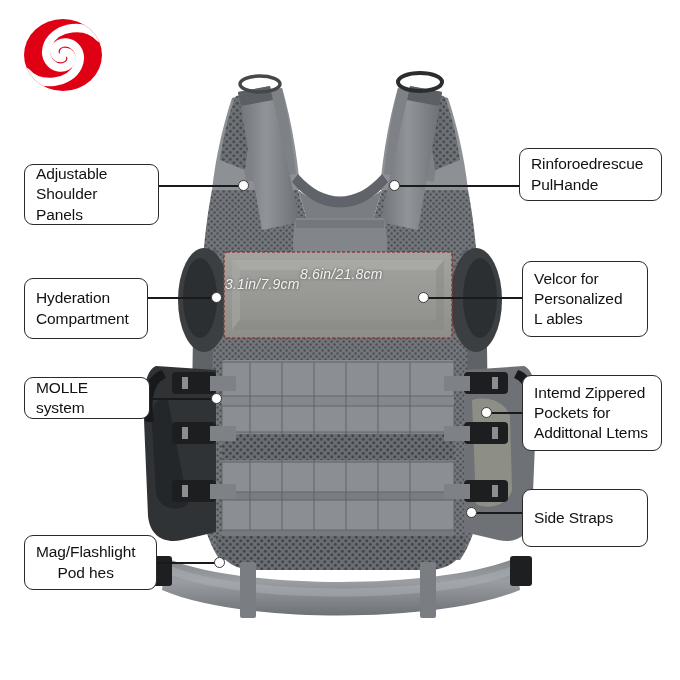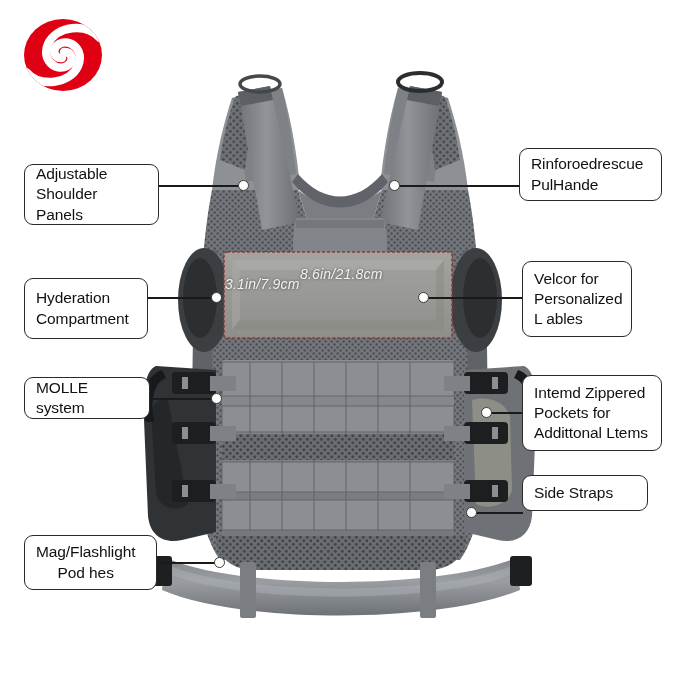--- a/index.html
+++ b/index.html
@@ -313,37 +313,37 @@
   <div class="callout" style="left:519px; top:148px; width:143px; height:53px;">
     <span class="txt">Rinforoedrescue
 PulHande</span>
   </div>
 
   <div class="callout" style="left:24px; top:264px; width:124px; height:61px;margin-top:14px;">
     <span class="txt">Hyderation
 Compartment</span>
   </div>
 
-  <div class="callout" style="left:522px; top:261px; width:110px; height:76px;">
+  <div class="callout" style="left:522px; top:261px; width:126px; height:76px;">
     <span class="txt">Velcor for
 Personalized
 L ables</span>
   </div>
 
   <div class="callout" style="left:24px; top:377px; width:126px; height:42px;">
     <span class="txt">MOLLE system</span>
   </div>
 
   <div class="callout" style="left:522px; top:375px; width:140px; height:76px;">
     <span class="txt">Intemd Zippered
 Pockets for
 Addittonal Ltems</span>
   </div>
 
-  <div class="callout" style="left:522px; top:475px; width:126px; height:36px;">
+  <div class="callout" style="left:522px; top:489px; width:126px; height:58px;">
     <span class="txt">Side Straps</span>
   </div>
 
   <div class="callout" style="left:24px; top:535px; width:133px; height:55px;text-align:center;">
     <span class="txt">Mag/Flashlight
 Pod hes</span>
   </div>
 
 </div>
 

